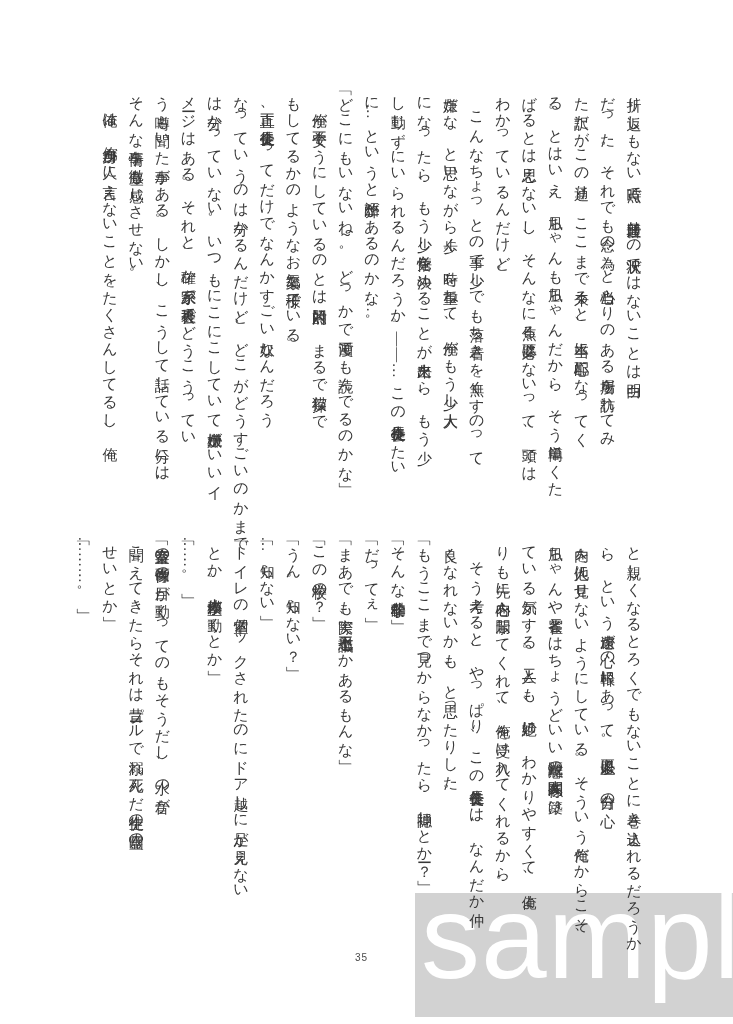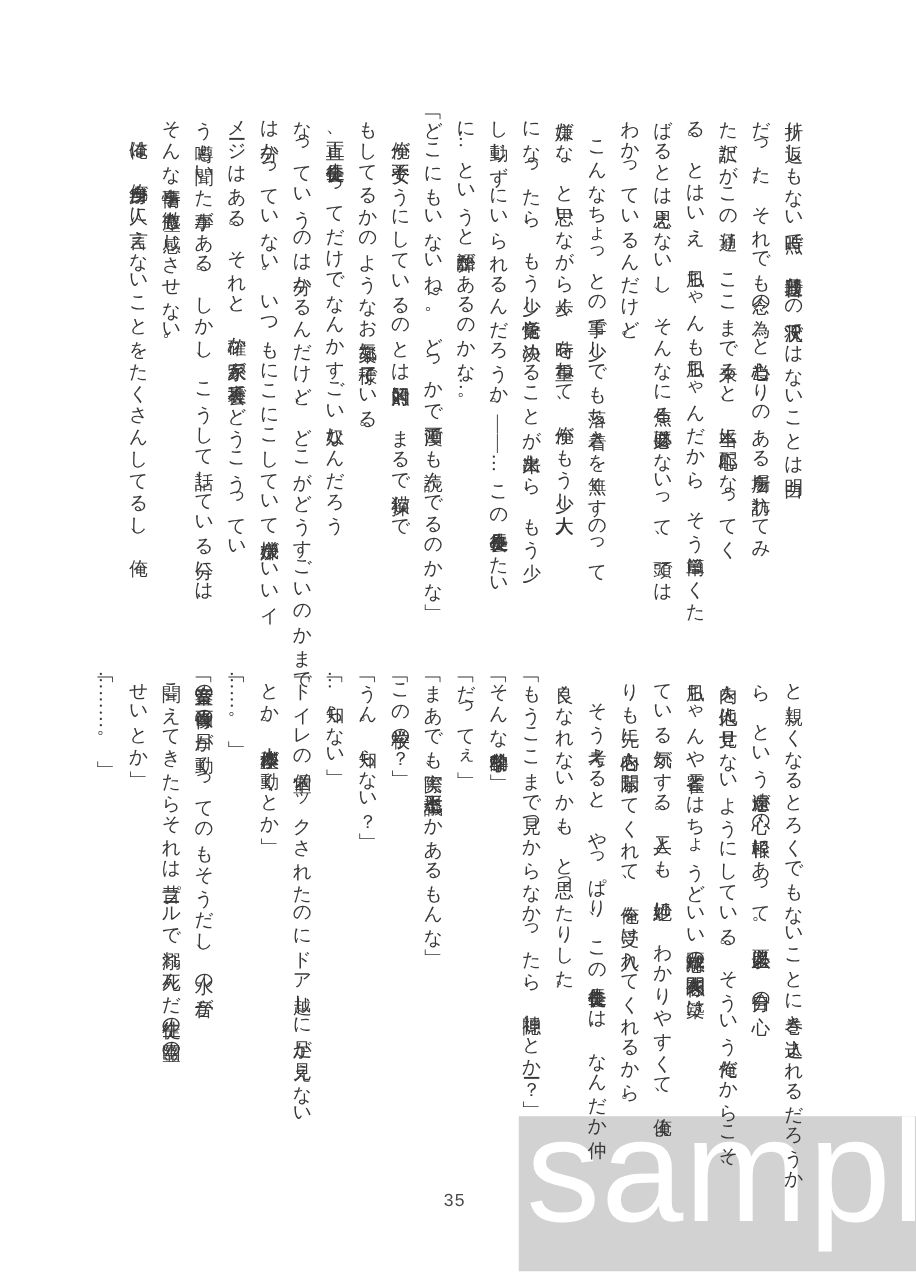--- a/index.html
+++ b/index.html
@@ -32,21 +32,21 @@
   .vtext-bottom { top: 536px; }
   .vline {
     margin: 0;
     padding: 0;
     white-space: nowrap;
   }
   .page-number {
     position: absolute;
     left: 355px;
     top: 952px;
-    font-size: 14px;
+    font-size: 10px;
     color: #4a4a4a;
     letter-spacing: 1px;
     z-index: 2;
     font-family: "Liberation Sans", "DejaVu Sans", sans-serif;
   }
   .watermark {
     position: absolute;
     left: 415px;
     top: 893px;
     width: 318px;

